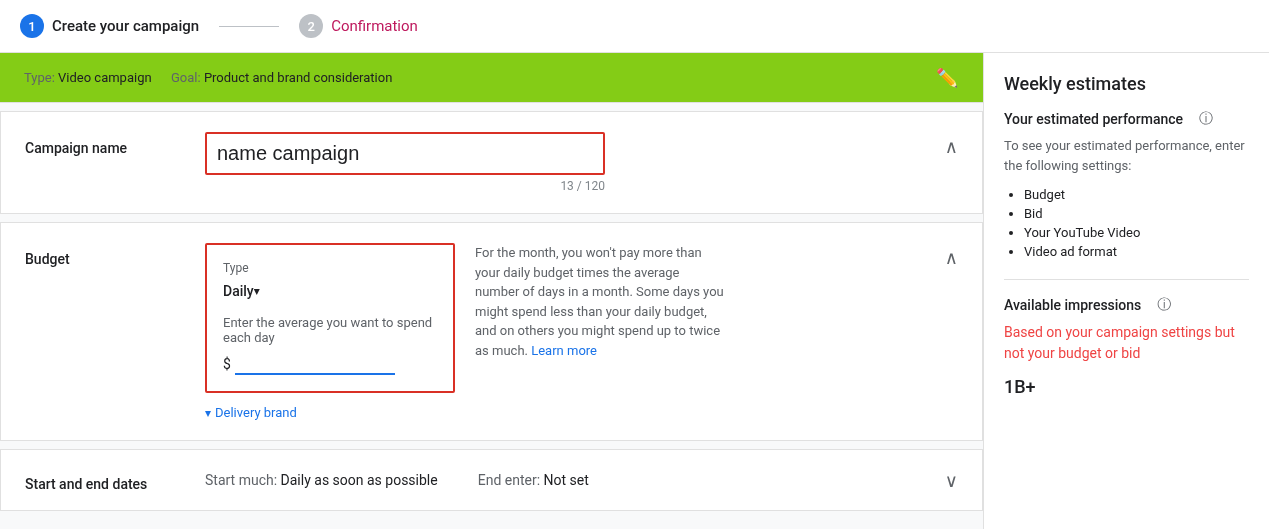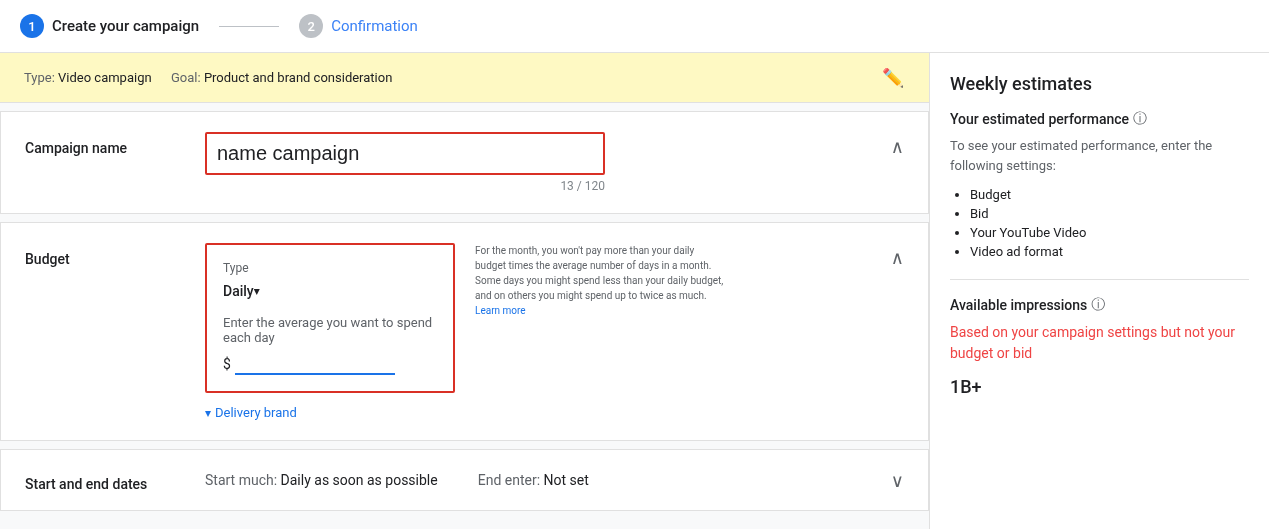--- a/index.html
+++ b/index.html
@@ -41,21 +41,21 @@
     .step-circle.inactive {
       background: #bdc1c6;
       color: #fff;
     }
     .step-label.active {
       color: #202124;
       font-weight: 500;
       font-size: 15px;
     }
     .step-label.inactive {
-      color: #3b82f6;
+      color: #be185d;
       font-size: 15px;
     }
     .step-connector {
       display: flex;
       align-items: center;
       gap: 4px;
     }
     .step-line {
       width: 60px;
       height: 1px;
@@ -70,21 +70,21 @@
 
     
     .left-content {
       flex: 1;
       overflow-y: auto;
       background: #f8f9fa;
     }
 
     
     .campaign-info-bar {
-      background: #fef9c3;
+      background: #84cc16;
       border-bottom: 1px solid #e0e0e0;
       padding: 14px 24px;
       display: flex;
       align-items: center;
       justify-content: space-between;
     }
     .campaign-info-text {
       font-size: 13px;
       color: #5f6368;
     }
@@ -206,21 +206,21 @@
       border-bottom: 2px solid #1a73e8;
       outline: none;
       font-size: 14px;
       width: 160px;
       padding: 2px 4px;
       background: transparent;
     }
     .budget-description {
       flex: 1;
       max-width: 280px;
-      font-size: 10px;
+      font-size: 13px;
       color: #5f6368;
       line-height: 1.5;
     }
     .budget-description .learn-more {
       color: #1a73e8;
       cursor: pointer;
       text-decoration: none;
     }
     .delivery-method {
       margin-top: 12px;
@@ -260,39 +260,39 @@
     .expand-icon {
       position: absolute;
       right: 24px;
       color: #5f6368;
       font-size: 18px;
       cursor: pointer;
     }
 
     
     .right-sidebar {
-      width: 340px;
+      width: 286px;
       background: #fff;
       border-left: 1px solid #e0e0e0;
       padding: 20px;
       overflow-y: auto;
     }
     .sidebar-title {
       font-size: 18px;
       font-weight: 500;
       color: #202124;
       margin-bottom: 16px;
     }
     .sidebar-section-title {
       font-size: 14px;
       font-weight: 500;
       color: #202124;
       display: flex;
       align-items: center;
-      gap: 4px;
+      gap: 16px;
       margin-bottom: 8px;
     }
     .info-icon {
       color: #5f6368;
       font-size: 14px;
       cursor: pointer;
     }
     .sidebar-description {
       font-size: 13px;
       color: #5f6368;

